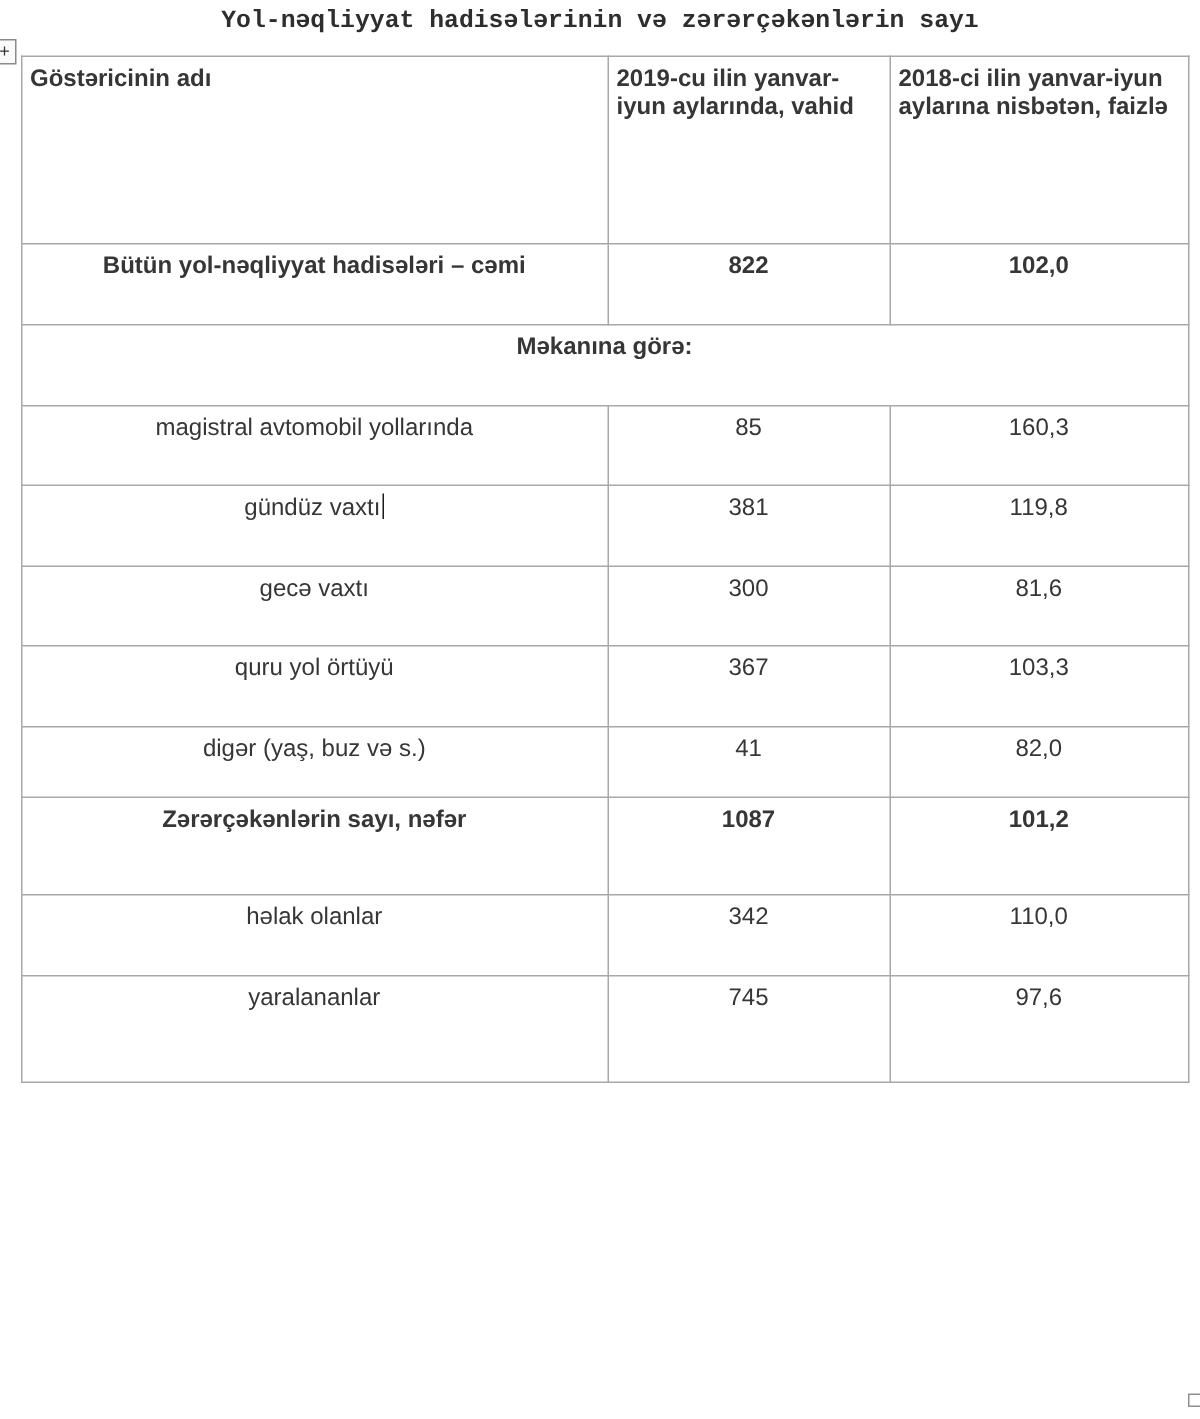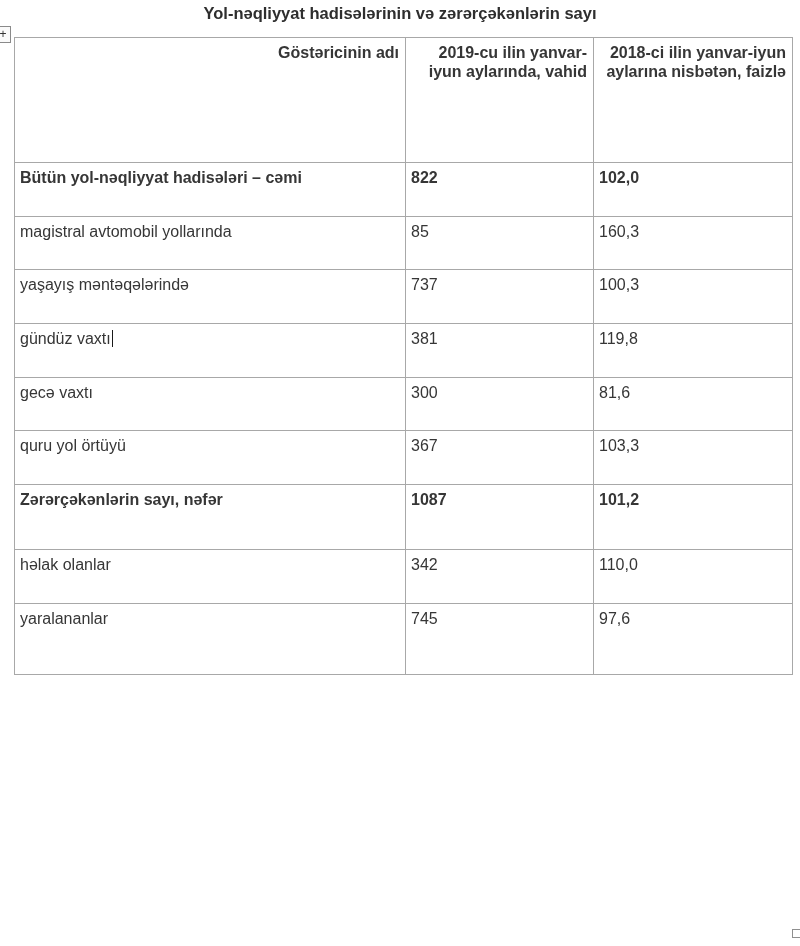--- a/index.html
+++ b/index.html
@@ -4,21 +4,21 @@
 <style>
   html,body{margin:0;padding:0}
   body{
     width:800px;height:946px;position:relative;overflow:hidden;
     background:#ffffff;color:#363636;
     font-family:"Liberation Sans","DejaVu Sans",sans-serif;
     font-size:16px;
   }
   .doc-title{
     position:absolute;left:0;top:4px;width:800px;
-    text-align:center;font-weight:bold;font-size:16.5px;color:#2e2e2e;
+    text-align:center;font-weight:bold;font-size:16.5px;color:#2e2e2e;font-family:Liberation Mono, monospace;
   }
   .move-handle{
     position:absolute;left:-5px;top:26px;width:14px;height:15px;
     border:1px solid #8a8a8a;background:#fafafa;color:#333;
     font-size:12px;line-height:14px;text-align:center;z-index:3;
   }
   .resize-handle{
     position:absolute;left:792px;top:929px;width:7px;height:7px;
     border:1px solid #8f8f8f;background:#ffffff;z-index:3;
   }
@@ -26,23 +26,24 @@
     position:absolute;left:14px;top:37px;width:778px;
     border-collapse:collapse;table-layout:fixed;
   }
   table.stat td{
     border:1px solid #a8a8a8;
     vertical-align:top;
     padding:5px 6px 2px 5px;
     line-height:19px;
     white-space:pre-wrap;
     color:#363636;
+    text-align:center;
   }
   td.num{padding-left:12px}
-  tr.hdr td{font-weight:bold;text-align:right;padding-top:5px}
+  tr.hdr td{font-weight:bold;text-align:left;padding-top:5px}
   tr.total td,tr.section td{font-weight:bold}
   .wavy{
     text-decoration-style:wavy;
     text-decoration-color:#3b63c8;
     text-decoration-thickness:1px;
     text-underline-offset:3px;
   }
   .caret{
     display:inline-block;width:1.5px;height:17px;background:#1a1a1a;
     vertical-align:-3px;margin-left:1px;
@@ -68,32 +69,30 @@
     <td>2019-cu ilin yanvar-iyun aylarında, vahid</td>
     <td>2018-ci ilin yanvar-iyun aylarına nisbətən, faizlə</td>
   </tr>
 
   <tr class="total" style="height:54px">
     <td>Bütün yol-nəqliyyat hadisələri – cəmi</td>
     <td class="num">822</td>
     <td class="num">102,0</td>
   </tr>
 
+  <tr class="section" style="height:54px">
+    <td colspan="3">Məkanına görə:</td>
+  </tr>
 
   <tr style="height:53px">
     <td><span class="wavy">magistral</span><span> avtomobil yollarında</span></td>
     <td class="num">85</td>
     <td class="num">160,3</td>
   </tr>
 
-  <tr style="height:54px">
-    <td><span class="wavy">yaşayış</span><span> məntəqələrində</span></td>
-    <td class="num">737</td>
-    <td class="num">100,3</td>
-  </tr>
 
 
   <tr style="height:54px">
     <td><span class="wavy">gündüz</span><span> vaxtı</span><span class="caret"></span></td>
     <td class="num">381</td>
     <td class="num">119,8</td>
   </tr>
 
 
   <tr style="height:53px">
@@ -102,20 +101,25 @@
     <td class="num">81,6</td>
   </tr>
 
 
   <tr style="height:54px">
     <td><span class="wavy">quru</span><span> yol örtüyü</span></td>
     <td class="num">367</td>
     <td class="num">103,3</td>
   </tr>
 
+  <tr style="height:47px">
+    <td><span class="wavy">digər</span><span> (yaş, buz və s.)</span></td>
+    <td class="num">41</td>
+    <td class="num">82,0</td>
+  </tr>
 
   <tr class="total" style="height:65px">
     <td>Zərərçəkənlərin sayı, nəfər</td>
     <td class="num">1087</td>
     <td class="num">101,2</td>
   </tr>
 
   <tr style="height:54px">
     <td><span class="wavy">həlak</span><span> olanlar</span></td>
     <td class="num">342</td>

